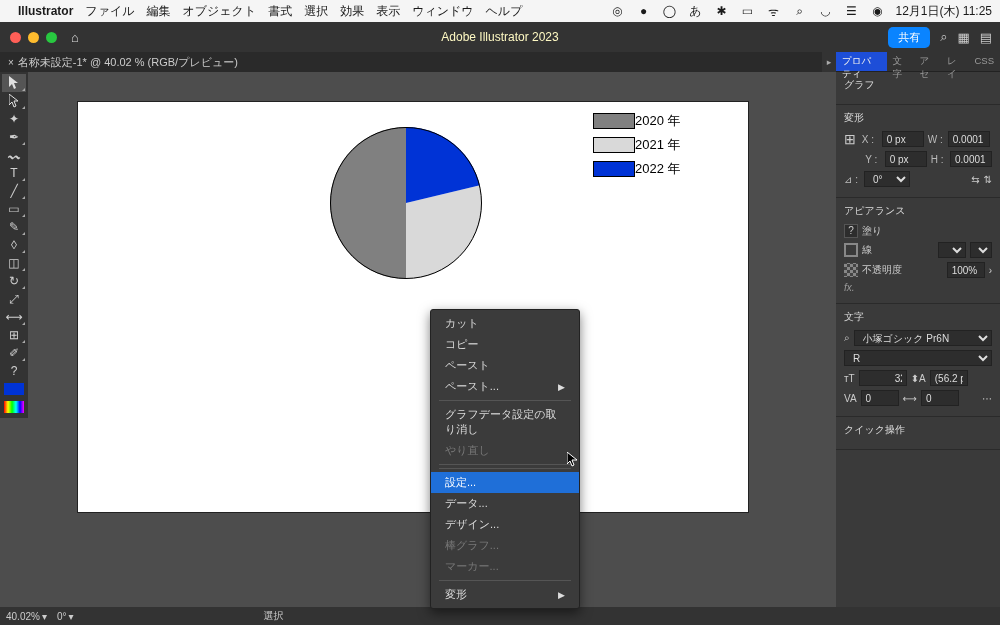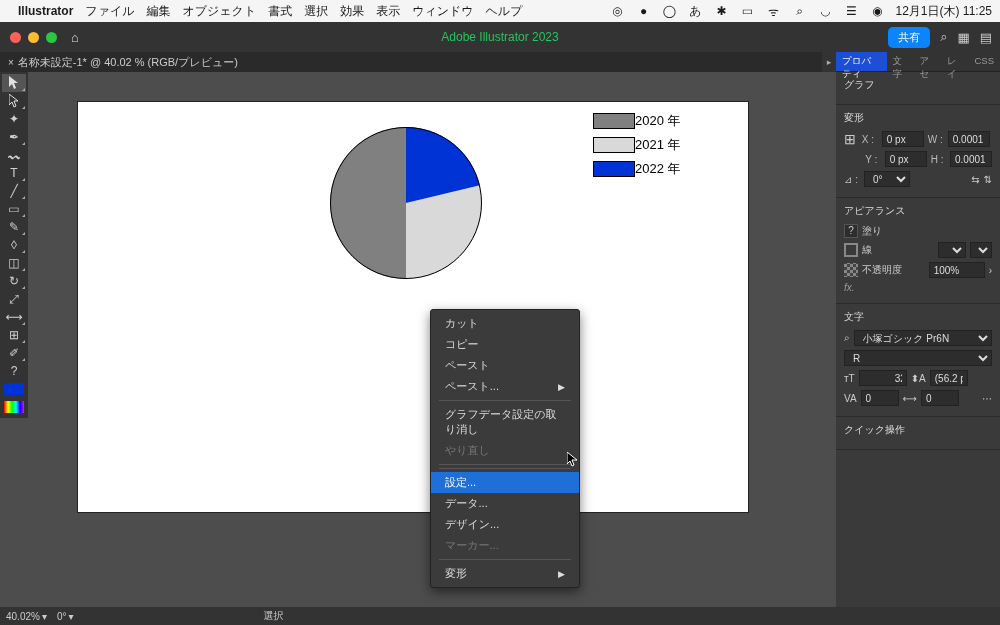--- a/index.html
+++ b/index.html
@@ -12,21 +12,21 @@
 .menubar .mitem { margin-right: 12px; cursor: default; }
 .menubar .right { margin-left: auto; display: flex; align-items: center; gap: 10px; font-size: 12px; }
 .menubar .right .ic { width: 16px; height: 16px; display: inline-flex; align-items: center; justify-content: center; font-size: 12px; }
 
 
 .appbar { height: 30px; background: #333; display: flex; align-items: center; color: #ddd; font-size: 12px; position: relative; }
 .traffic { display: flex; gap: 7px; margin-left: 10px; }
 .tl { width: 11px; height: 11px; border-radius: 50%; }
 .tl.r{background:#ff5f57}.tl.y{background:#febc2e}.tl.g{background:#28c840}
 .appbar .home { margin-left: 14px; font-size: 13px; }
-.appbar .title { position: absolute; left: 50%; transform: translateX(-50%); color: #22c55e; font-size: 12px; }
+.appbar .title { position: absolute; left: 50%; transform: translateX(-50%); color: #fef9c3; font-size: 12px; }
 .appbar .rightbtns { margin-left: auto; display: flex; align-items: center; gap: 10px; margin-right: 8px; }
 .sharebtn { background: #0a84ff; color: #fff; border-radius: 5px; padding: 3px 10px; font-size: 11px; }
 .appbar .ic2 { color: #ccc; font-size: 13px; }
 
 
 .tabbar { height: 20px; background: #2a2a2a; display: flex; align-items: center; padding-left: 8px; font-size: 11px; color: #ccc; }
 .tabbar .tab { display: flex; align-items: center; gap: 4px; }
 .tabbar .tabx { font-size: 10px; }
 
 
@@ -203,20 +203,21 @@
       <span class="ctxarrow">▶</span>
     </div>
   <div class="ctxsep"></div>
   <div class="ctxitem">グラフデータ設定の取り消し</div>
   <div class="ctxitem disabled">やり直し</div>
   <div class="ctxsep"></div>
   <div class="ctxsep"></div>
   <div class="ctxitem highlight">設定...</div>
   <div class="ctxitem">データ...</div>
   <div class="ctxitem">デザイン...</div>
+  <div class="ctxitem disabled">棒グラフ...</div>
   <div class="ctxitem disabled">マーカー...</div>
   <div class="ctxsep"></div>
   <div class="ctxitem">
       <span>変形</span>
       <span class="ctxarrow">▶</span>
     </div>
 
 </div>
 <div class="cursor">
     <svg width="12" height="16" viewBox="0 0 12 16">
@@ -268,21 +269,21 @@
       </div>
     <div class="row">
         <span style="width:14px;height:14px;border:2px solid #888"></span>
         <span>線</span>
         <select class="select" style="width:28px;margin-left:auto"></select>
         <select class="select" style="width:22px"></select>
       </div>
     <div class="row">
         <span style="width:14px;height:14px;background:repeating-conic-gradient(#888 0 25%,#444 0 50%) 0/6px 6px"></span>
         <span>不透明度</span>
-        <input class="input" style="width: 56px; margin-left: auto;" value="100%">
+        <input class="input" style="width: 38px; margin-left: auto;" value="100%">
         <span>›</span>
       </div>
     <div class="row">
         <span style="font-style:italic;color:#999">fx.</span>
       </div>
   </div>
   <div class="section">
     <div class="sectitle">文字</div>
     <div class="row">
         <span>⌕</span>

